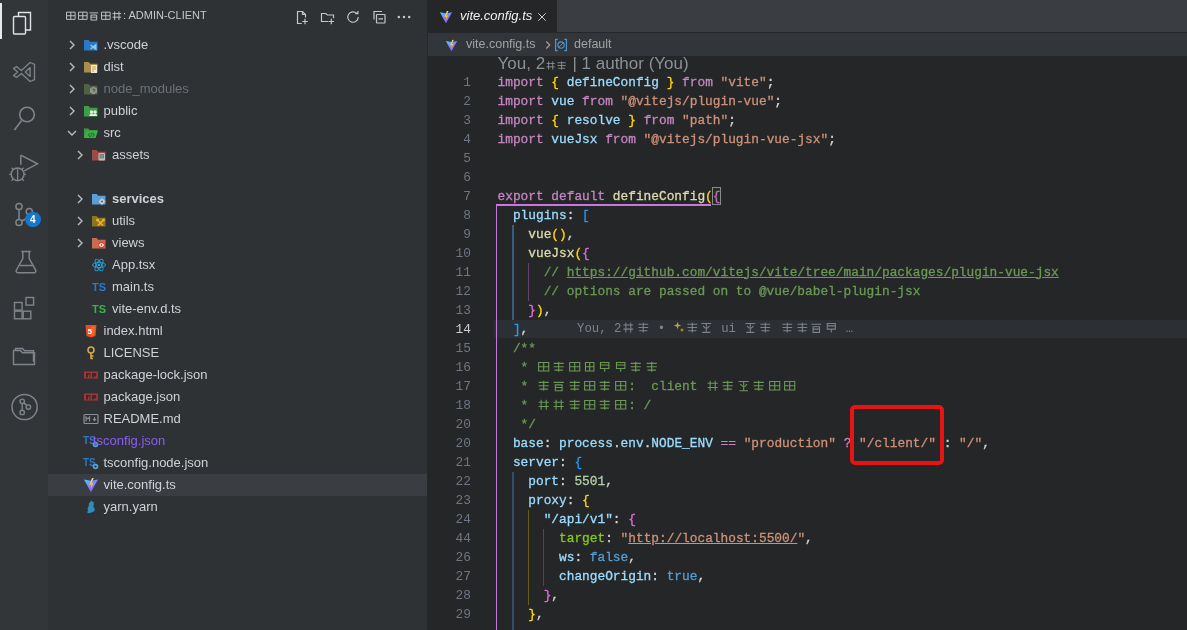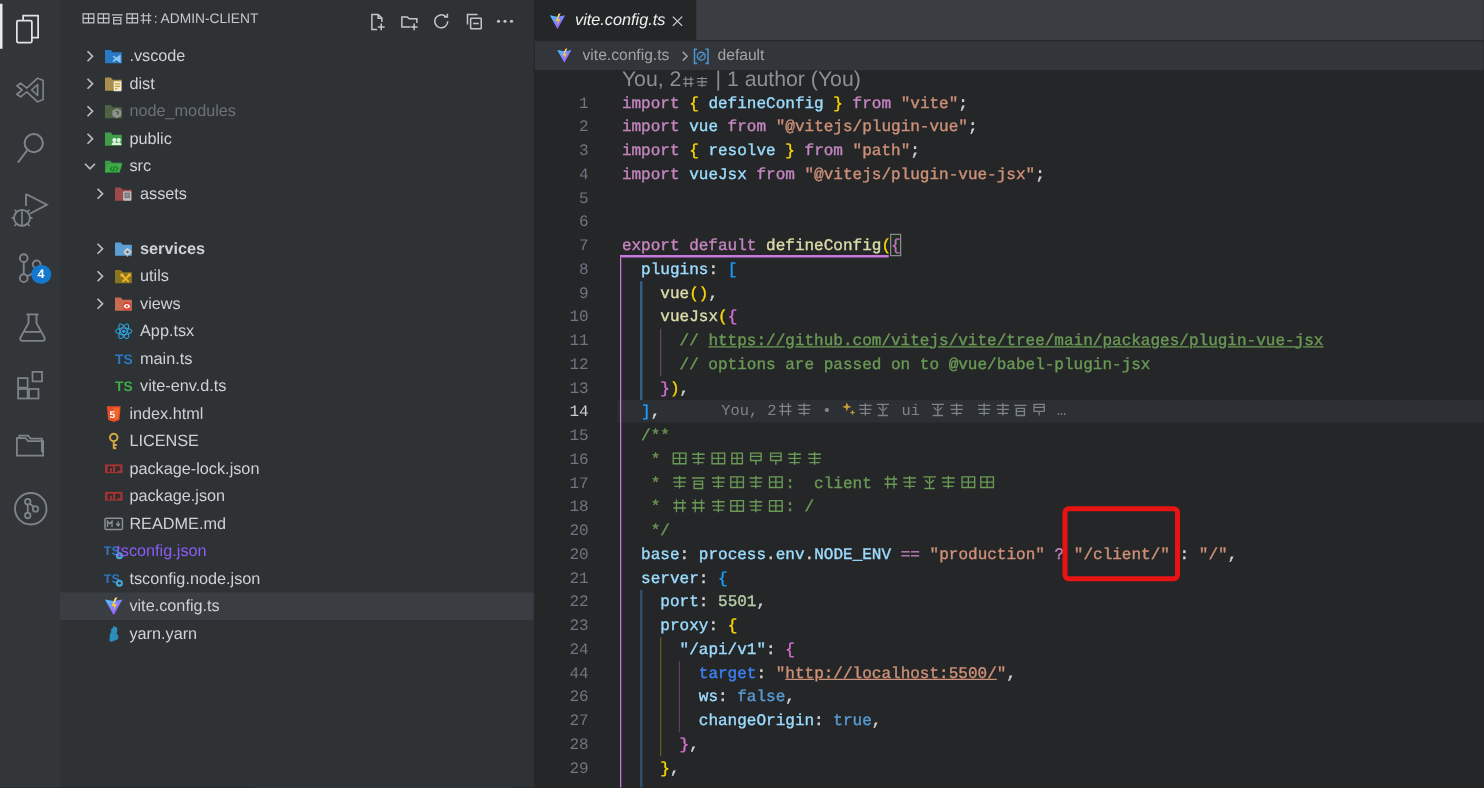--- a/index.html
+++ b/index.html
@@ -450,21 +450,21 @@
           <path d="M2 4h12M2 8h12M3 12h10M8 2v12" stroke="currentColor" stroke-width="1.3" fill="none"></path>
         </svg><svg class="cj" style="width:15.38px;height:13.50px;vertical-align:-2.5px" viewBox="0 0 16 16">
           <path d="M2 3h12v10H2zM2 8h12M8 3v10" stroke="currentColor" stroke-width="1.3" fill="none"></path>
         </svg>: /</span></div>
 <div class="cl" style="top:414.6px"><span style="color:#6A9955;">   */</span></div>
 <div class="cl" style="top:433.6px"><span style="color:#D4D4D4;">  </span><span style="color:#9CDCFE;">base</span><span style="color:#D4D4D4;">: </span><span style="color:#9CDCFE;">process</span><span style="color:#D4D4D4;">.</span><span style="color:#9CDCFE;">env</span><span style="color:#D4D4D4;">.</span><span style="color:#9CDCFE;">NODE_ENV</span><span style="color:#D4D4D4;"> </span><span style="color:#C586C0;">==</span><span style="color:#D4D4D4;"> </span><span style="color:#CE9178;">"production"</span><span style="color:#D4D4D4;"> </span><span style="color:#C586C0;">?</span><span style="color:#D4D4D4;"> </span><span style="color:#CE9178;">"/client/"</span><span style="color:#D4D4D4;"> </span><span style="color:#D4D4D4;">:</span><span style="color:#D4D4D4;"> </span><span style="color:#CE9178;">"/"</span><span style="color:#D4D4D4;">,</span></div>
 <div class="cl" style="top:452.6px"><span style="color:#D4D4D4;">  </span><span style="color:#9CDCFE;">server</span><span style="color:#D4D4D4;">: </span><span style="color:#179FFF;">{</span></div>
 <div class="cl" style="top:471.6px"><span style="color:#D4D4D4;">    </span><span style="color:#9CDCFE;">port</span><span style="color:#D4D4D4;">: </span><span style="color:#B5CEA8;">5501</span><span style="color:#D4D4D4;">,</span></div>
 <div class="cl" style="top:490.6px"><span style="color:#D4D4D4;">    </span><span style="color:#9CDCFE;">proxy</span><span style="color:#D4D4D4;">: </span><span style="color:#FFD700;">{</span></div>
 <div class="cl" style="top:509.6px"><span style="color:#D4D4D4;">      </span><span style="color:#9CDCFE;">"/api/v1"</span><span style="color:#D4D4D4;">: </span><span style="color:#DA70D6;">{</span></div>
-<div class="cl" style="top:528.6px"><span style="color:#D4D4D4;">        </span><span style="color:#3b82f6;">target</span><span style="color:#D4D4D4;">: </span><span style="color:#CE9178;">"</span><span style="color:#CE9178;text-decoration:underline;">http://localhost:5500/</span><span style="color:#CE9178;">"</span><span style="color:#D4D4D4;">,</span></div>
+<div class="cl" style="top:528.6px"><span style="color:#D4D4D4;">        </span><span style="color:#84cc16;">target</span><span style="color:#D4D4D4;">: </span><span style="color:#CE9178;">"</span><span style="color:#CE9178;text-decoration:underline;">http://localhost:5500/</span><span style="color:#CE9178;">"</span><span style="color:#D4D4D4;">,</span></div>
 <div class="cl" style="top:547.6px"><span style="color:#D4D4D4;">        </span><span style="color:#9CDCFE;">ws</span><span style="color:#D4D4D4;">: </span><span style="color:#569CD6;">false</span><span style="color:#D4D4D4;">,</span></div>
 <div class="cl" style="top:566.6px"><span style="color:#D4D4D4;">        </span><span style="color:#9CDCFE;">changeOrigin</span><span style="color:#D4D4D4;">: </span><span style="color:#569CD6;">true</span><span style="color:#D4D4D4;">,</span></div>
 <div class="cl" style="top:585.6px"><span style="color:#D4D4D4;">      </span><span style="color:#DA70D6;">}</span><span style="color:#D4D4D4;">,</span></div>
 <div class="cl" style="top:604.6px"><span style="color:#D4D4D4;">    </span><span style="color:#FFD700;">}</span><span style="color:#D4D4D4;">,</span></div>
 <div style="position:absolute;left:577px;top:319.6px;height:19px;line-height:19px;color:#7e838a;font-size:12.3px;white-space:pre;font-family:'Liberation Mono',monospace">You, 2<svg class="cj" style="width:14.60px;height:13.00px;vertical-align:-2.5px" viewBox="0 0 16 16">
         <path d="M5 2v12M11 2v12M2 5h12M2 10h12" stroke="currentColor" stroke-width="1.3" fill="none"></path>
       </svg><svg class="cj" style="width:14.60px;height:13.00px;vertical-align:-2.5px" viewBox="0 0 16 16">
         <path d="M2 4h12M2 8h12M3 12h10M8 2v12" stroke="currentColor" stroke-width="1.3" fill="none"></path>
       </svg> • <svg viewBox="0 0 16 16" style="width:12px;height:12px;vertical-align:-1.5px">
         <path d="M6 1l1.2 3.6L11 6 7.2 7.2 6 11 4.8 7.2 1 6l3.8-1.4zM12 9l.8 2.2L15 12l-2.2.8L12 15l-.8-2.2L9 12l2.2-.8z" fill="#c8a032"></path>

